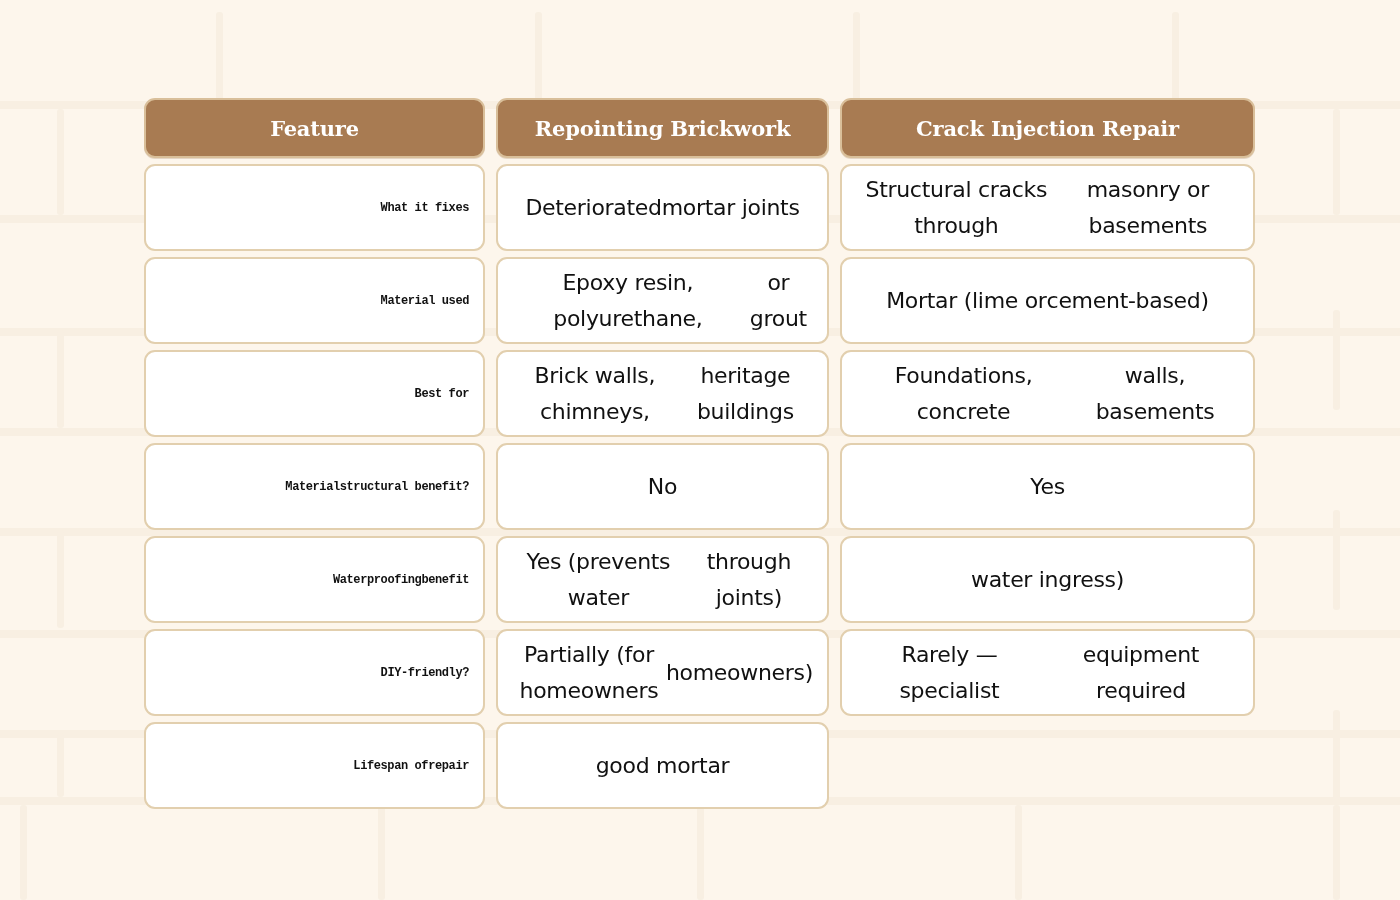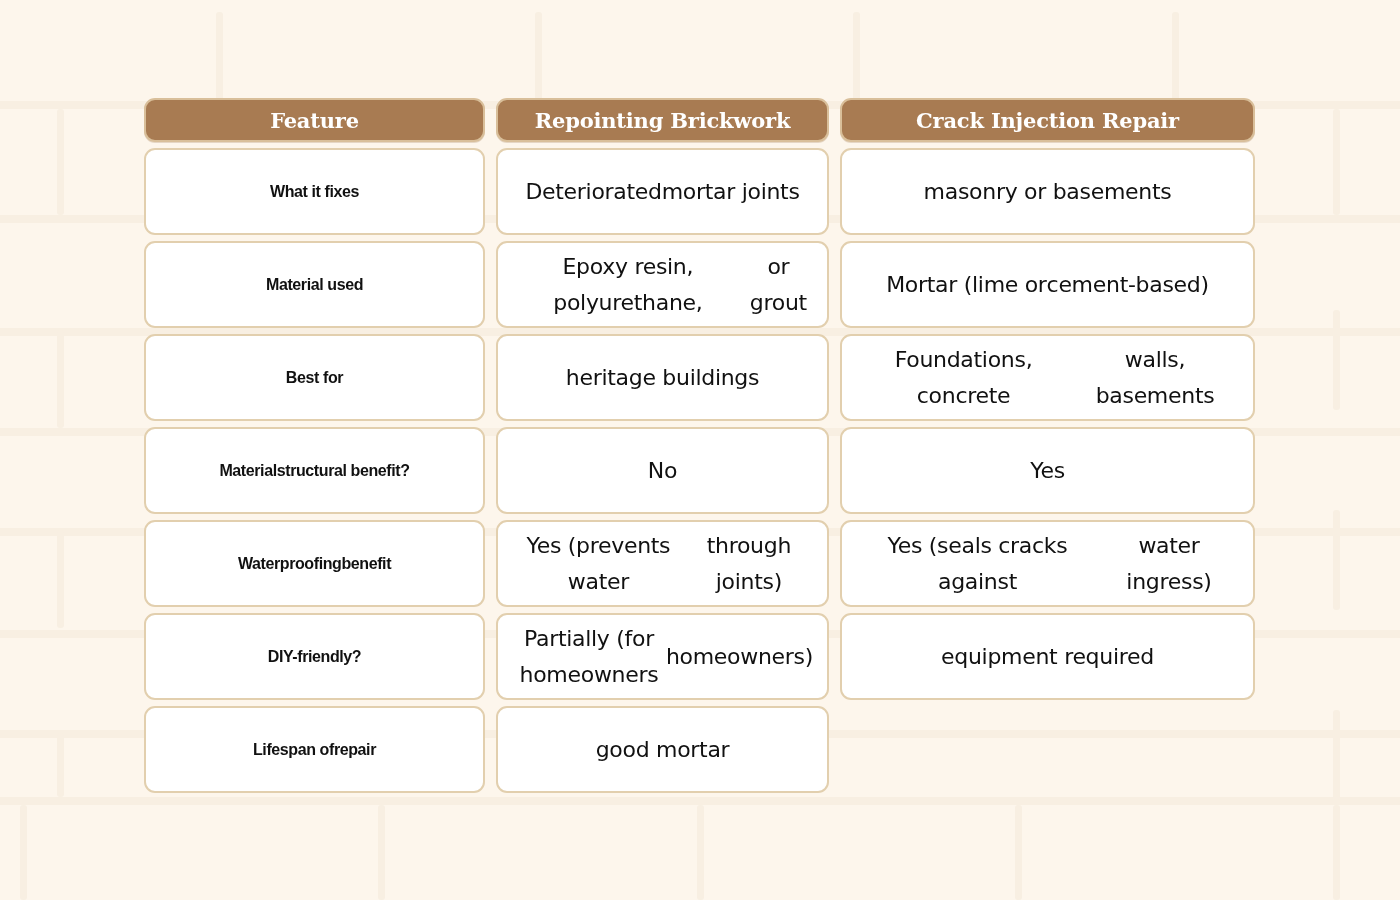--- a/index.html
+++ b/index.html
@@ -37,21 +37,21 @@
     left: 144px;
     top: 98px;
     width: 1112px;
     z-index: 1;
     display: grid;
     grid-template-columns: 341px 333px 415px;
     column-gap: 11px;
     row-gap: 6px;
   }
   .hcell {
-    height: 44px;
+    height: 60px;
     background: #A87B52;
     border: 2px solid #D9BF9A;
     border-radius: 11px;
     box-sizing: border-box;
     display: flex;
     align-items: center;
     justify-content: center;
     color: #FFFFFF;
     font-family: "DejaVu Serif", "Liberation Serif", serif;
     font-weight: bold;
@@ -66,25 +66,26 @@
     border-radius: 11px;
     box-sizing: border-box;
     display: flex;
     align-items: center;
     justify-content: center;
     text-align: center;
     padding: 0 14px;
     color: #111111;
   }
   .cell.feature {
-    font-family: Liberation Sans, sans-serif;
+    font-family: Liberation Mono, monospace;
     font-weight: bold;
-    font-size: 16px;
+    font-size: 12px;
     line-height: 32px;
     letter-spacing: -0.4px;
+    justify-content: flex-end;
   }
   .cell.value {
     font-family: "DejaVu Sans", "Liberation Sans", sans-serif;
     font-size: 22px;
     line-height: 36px;
     letter-spacing: -0.3px;
   }
   .cell span {
     display: block;
   }
@@ -133,39 +134,41 @@
   <div class="hcell">Crack Injection Repair</div>
 
   <div class="cell feature">
     <span>What it fixes</span>
   </div>
   <div class="cell value">
     <span>Deteriorated</span>
     <span>mortar joints</span>
   </div>
   <div class="cell value">
+    <span>Structural cracks through</span>
     <span>masonry or basements</span>
   </div>
 
   <div class="cell feature">
     <span>Material used</span>
   </div>
   <div class="cell value">
     <span>Epoxy resin, polyurethane,</span>
     <span>or grout</span>
   </div>
   <div class="cell value">
     <span>Mortar (lime or</span>
     <span>cement-based)</span>
   </div>
 
   <div class="cell feature">
     <span>Best for</span>
   </div>
   <div class="cell value">
+    <span>Brick walls, chimneys,</span>
     <span>heritage buildings</span>
   </div>
   <div class="cell value">
     <span>Foundations, concrete</span>
     <span>walls, basements</span>
   </div>
 
   <div class="cell feature">
     <span>Material</span>
     <span>structural benefit?</span>
@@ -179,32 +182,32 @@
 
   <div class="cell feature">
     <span>Waterproofing</span>
     <span>benefit</span>
   </div>
   <div class="cell value">
     <span>Yes (prevents water</span>
     <span>through joints)</span>
   </div>
   <div class="cell value">
-    <span>Yes (seals cracks against</span>
     <span>water ingress)</span>
   </div>
 
   <div class="cell feature">
     <span>DIY-friendly?</span>
   </div>
   <div class="cell value">
     <span>Partially (for homeowners</span>
     <span>homeowners)</span>
   </div>
   <div class="cell value">
+    <span>Rarely — specialist</span>
     <span>equipment required</span>
   </div>
 
   <div class="cell feature">
     <span>Lifespan of</span>
     <span>repair</span>
   </div>
   <div class="cell value">
     <span>good mortar</span>
   </div>

